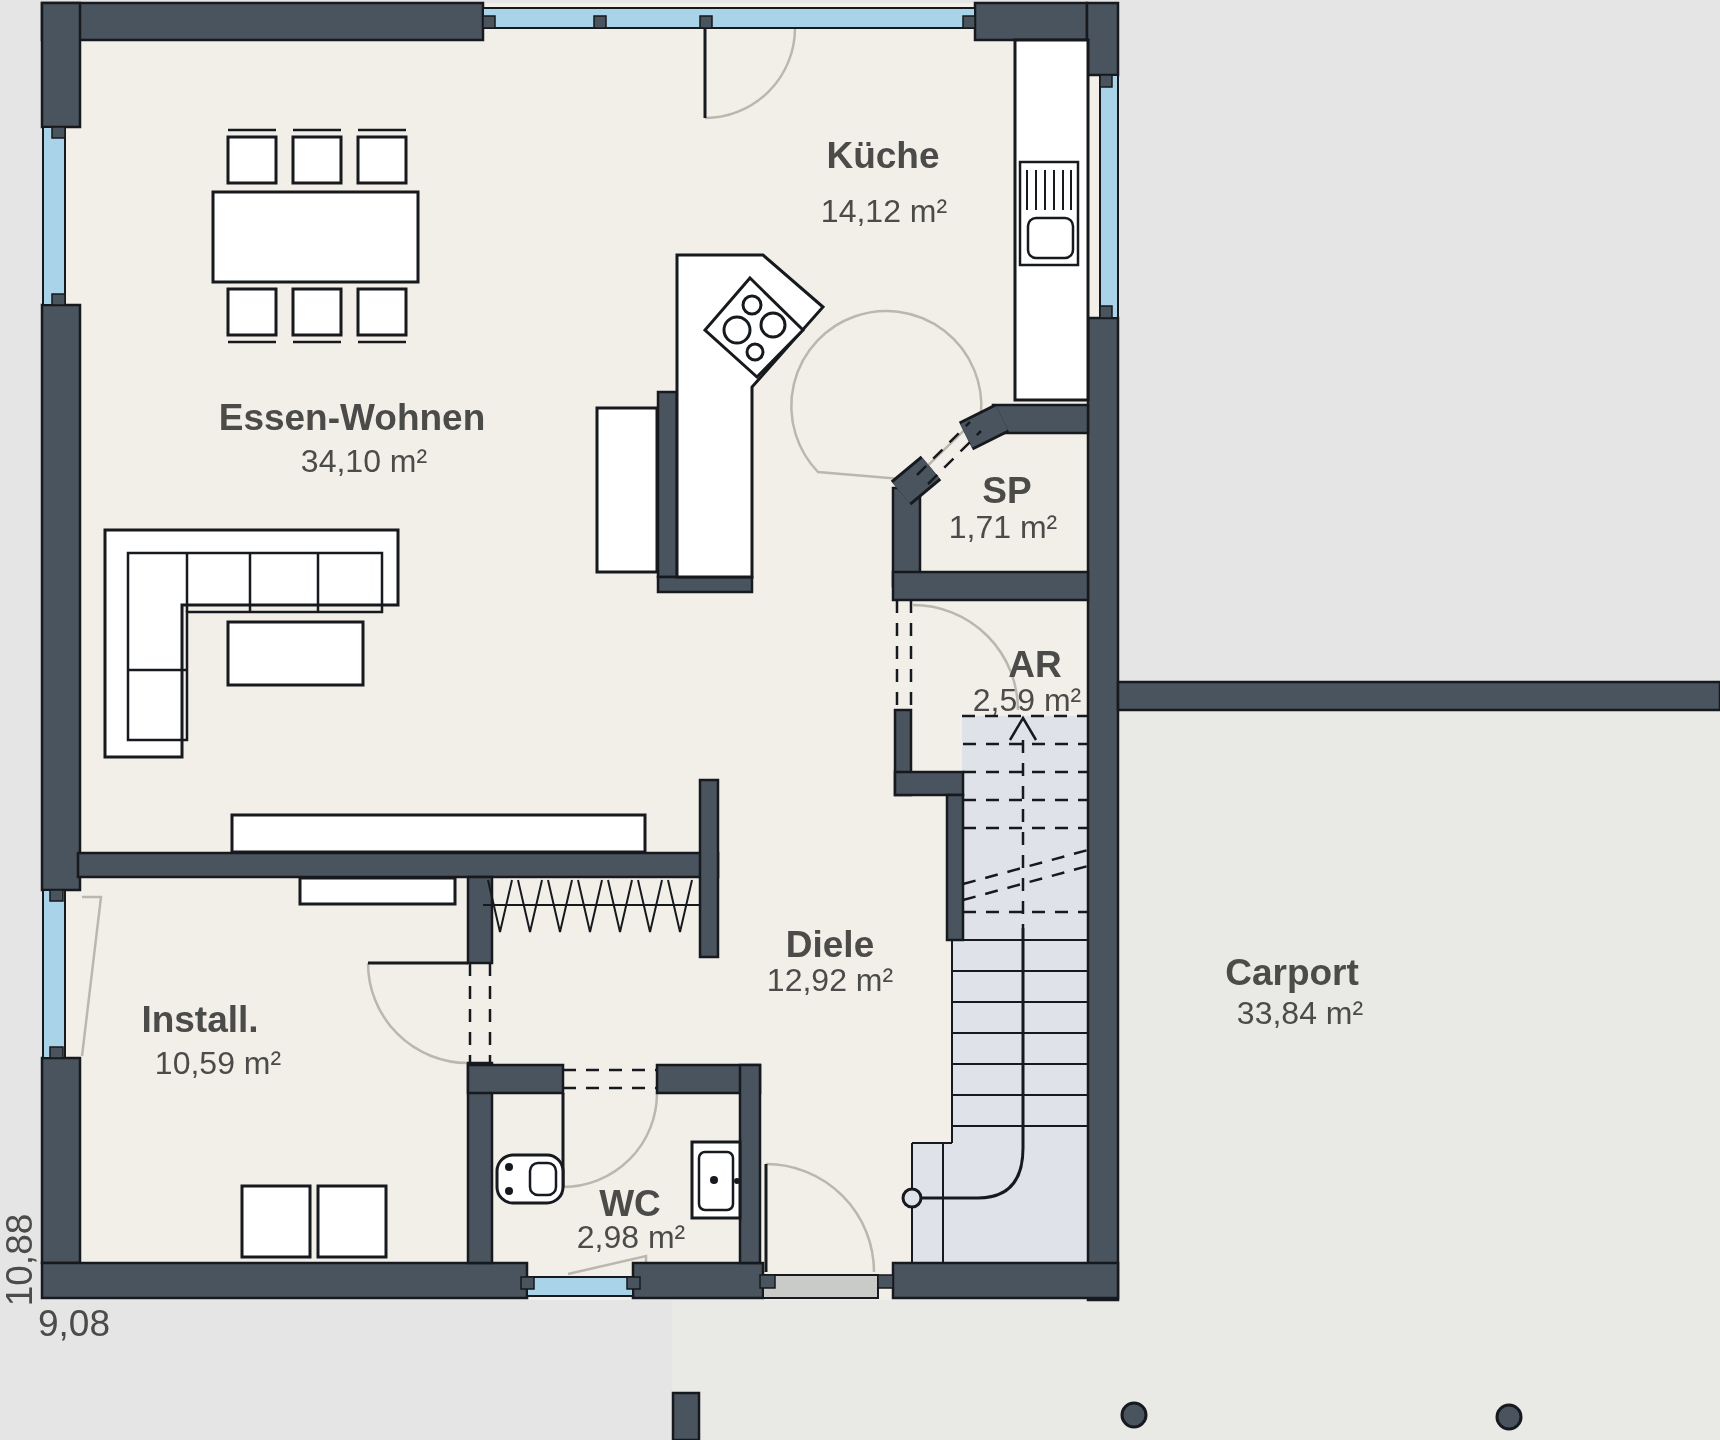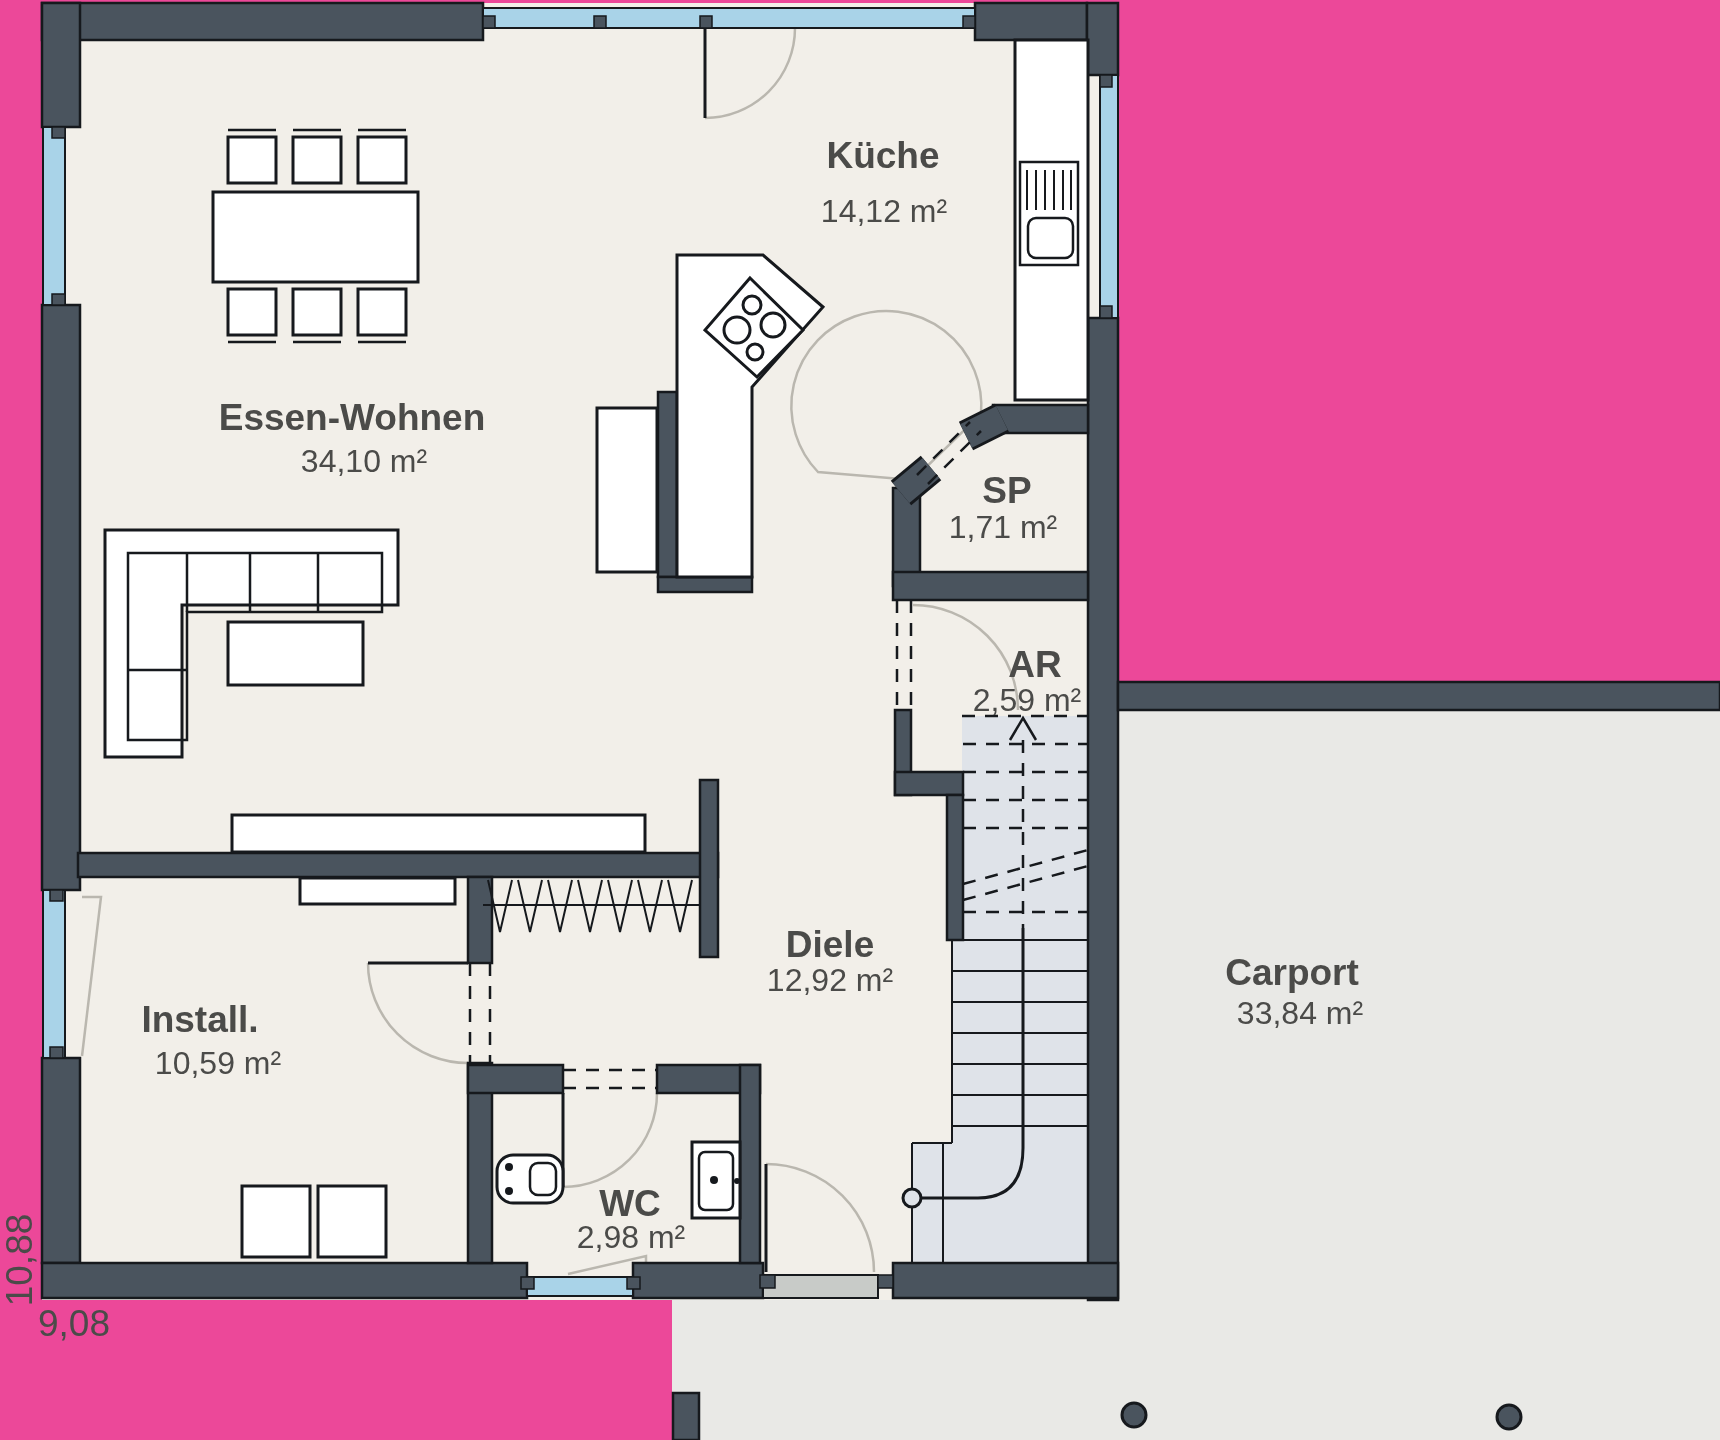--- a/index.html
+++ b/index.html
@@ -1,16 +1,16 @@
 <!DOCTYPE html>
 <html><head>
 <meta charset="utf-8">
 <style>
   html,body{margin:0;padding:0;background:#ffffff;}
-  .plan-wrap{position:relative;width:1720px;height:1440px;background:#ec4899;font-family:"Liberation Sans",sans-serif;}
+  .plan-wrap{position:relative;width:1720px;height:1440px;background:#e5e5e5;font-family:"Liberation Sans",sans-serif;}
   svg{display:block}
   .wall{fill:#4a545e;stroke:#16191d;stroke-width:2.5;}
   .floor{fill:#f2efe9;}
   .stairfloor{fill:#dfe3e9;}
   .carfloor{fill:#e9e9e6;}
   .glass{fill:#a9d3e8;stroke:#16191d;stroke-width:2;}
   .sill{fill:#c8cbc8;stroke:#16191d;stroke-width:2;}
   .furn{fill:#ffffff;stroke:#16191d;stroke-width:3;}
   .fline{fill:none;stroke:#16191d;stroke-width:2.5;}
   .thin{fill:none;stroke:#16191d;stroke-width:2;}

